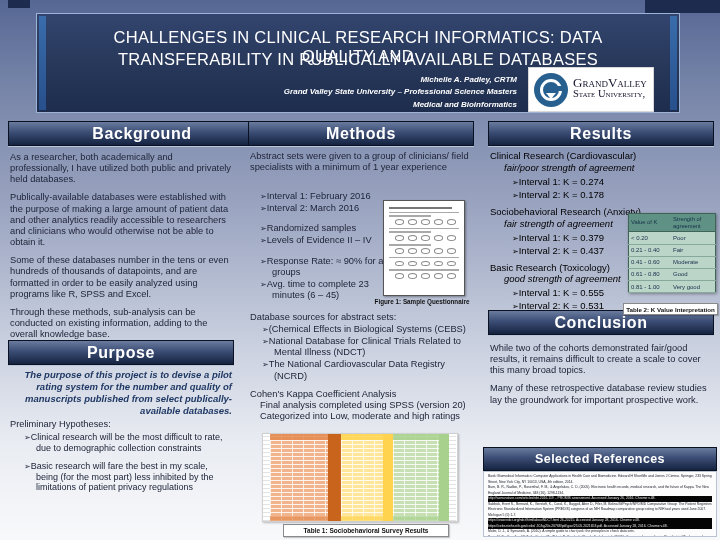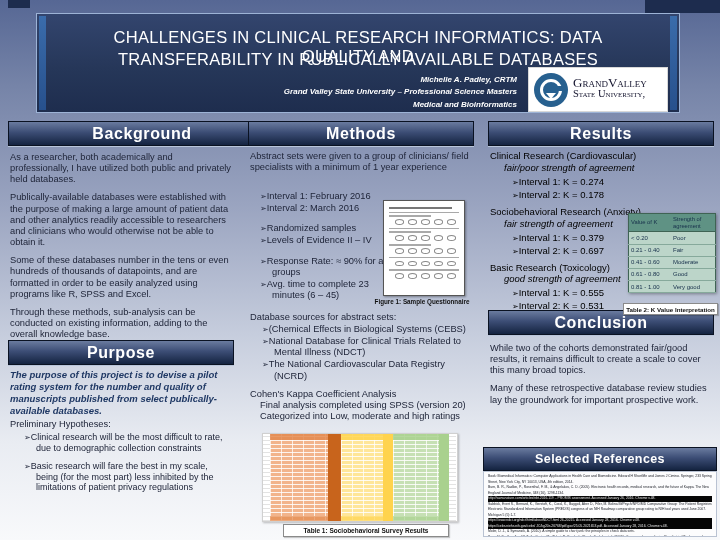--- a/index.html
+++ b/index.html
@@ -17,39 +17,39 @@
     border:1px solid #9db3d6;}
   #banner .stripe{position:absolute;top:2px;bottom:2px;width:7px;
     background:linear-gradient(180deg,#3a6cab,#27508c);}
   #banner .stripe.l{left:2px;} #banner .stripe.r{right:2px;}
   .title-line{position:absolute;left:44px;right:44px;text-align:center;color:#ffffff;
     font-size:16.5px;letter-spacing:.3px;font-weight:400;}
   #title1{top:14px;} #title2{top:36px;}
   .author-block{position:absolute;left:60px;width:420px;top:60px;text-align:right;
     color:#fff;font-size:8px;font-weight:bold;font-style:italic;line-height:1.55;}
   
-  #logo{left:491px;top:53px;width:140px;height:45px;background:#ffffff;border:1px solid #d8d8d8;}
+  #logo{left:491px;top:53px;width:126px;height:45px;background:#ffffff;border:1px solid #d8d8d8;}
   #logo .mark{position:absolute;left:5px;top:5px;width:34px;height:34px;border-radius:50%;
     background:#27608f;}
   #logo .mark .ring{position:absolute;left:6px;top:6px;width:16px;height:16px;border:3px solid #fff;border-radius:50%;}
   #logo .mark .notch{position:absolute;right:4px;top:13px;width:8px;height:5px;background:#27608f;}
   #logo .mark .chev{position:absolute;left:12px;top:20px;width:10px;height:6px;background:#fff;
     clip-path:polygon(0 0,100% 0,50% 100%);}
   #logo .wordmark{position:absolute;left:44px;top:8px;color:#14142e;font-family:"Liberation Serif",serif;line-height:1.0;}
   #logo .wm1{font-size:13px;font-variant:small-caps;letter-spacing:0;}
   #logo .wm2{font-size:10.5px;font-variant:small-caps;}
   
   .bar{height:25px;background:linear-gradient(180deg,#6a7b9f 0%,#3c4d75 45%,#142340 100%);
     border:1px solid #0a1222;box-shadow:0 1px 0 #b9c5da;
     color:#fff;font-weight:bold;font-size:16px;line-height:23px;text-align:center;letter-spacing:.6px;}
   .bar.small{font-size:12.5px;line-height:22px;letter-spacing:.4px;}
   
   .txt{color:#20263a;font-size:9.3px;line-height:1.2;}
   .para{margin-bottom:7px;}
-  .purpose-statement{color:#1f3864;font-weight:bold;font-style:italic;font-size:9.5px;line-height:1.25;}
+  .purpose-statement{color:#1f3864;font-weight:bold;font-style:italic;font-size:9.5px;line-height:1.25;text-align:right;}
   ul.arrows{list-style:none;margin:0;padding:0;}
   ul.arrows li{padding-left:12px;text-indent:-12px;}
   ul.arrows li::before{content:"\27A2 ";font-size:8px;}
   #hypo-list li{margin-bottom:8px;font-size:9px;line-height:1.18;}
   #methods-bullets li{margin-bottom:1px;}
   #methods-bullets li.gap{margin-top:9px;}
   #sources-list li{margin-bottom:1px;}
   .indent1{padding-left:10px;}
   
   .rgroup{margin-bottom:6px;}
@@ -234,21 +234,21 @@
     <ul class="arrows">
       <li>Interval 1: K = 0.274</li>
       <li>Interval 2: K = 0.178</li>
     </ul>
   </div>
   <div class="rgroup">
     <div class="rtitle">Sociobehavioral Research (Anxiety)</div>
     <div class="rsub">fair strength of agreement</div>
     <ul class="arrows">
       <li>Interval 1: K = 0.379</li>
-      <li>Interval 2: K = 0.697</li>
+      <li>Interval 2: K = 0.437</li>
     </ul>
   </div>
   <div class="rgroup">
     <div class="rtitle">Basic Research (Toxicology)</div>
     <div class="rsub">good strength of agreement</div>
     <ul class="arrows">
       <li>Interval 1: K = 0.555</li>
       <li>Interval 2: K = 0.531</li>
     </ul>
   </div>

